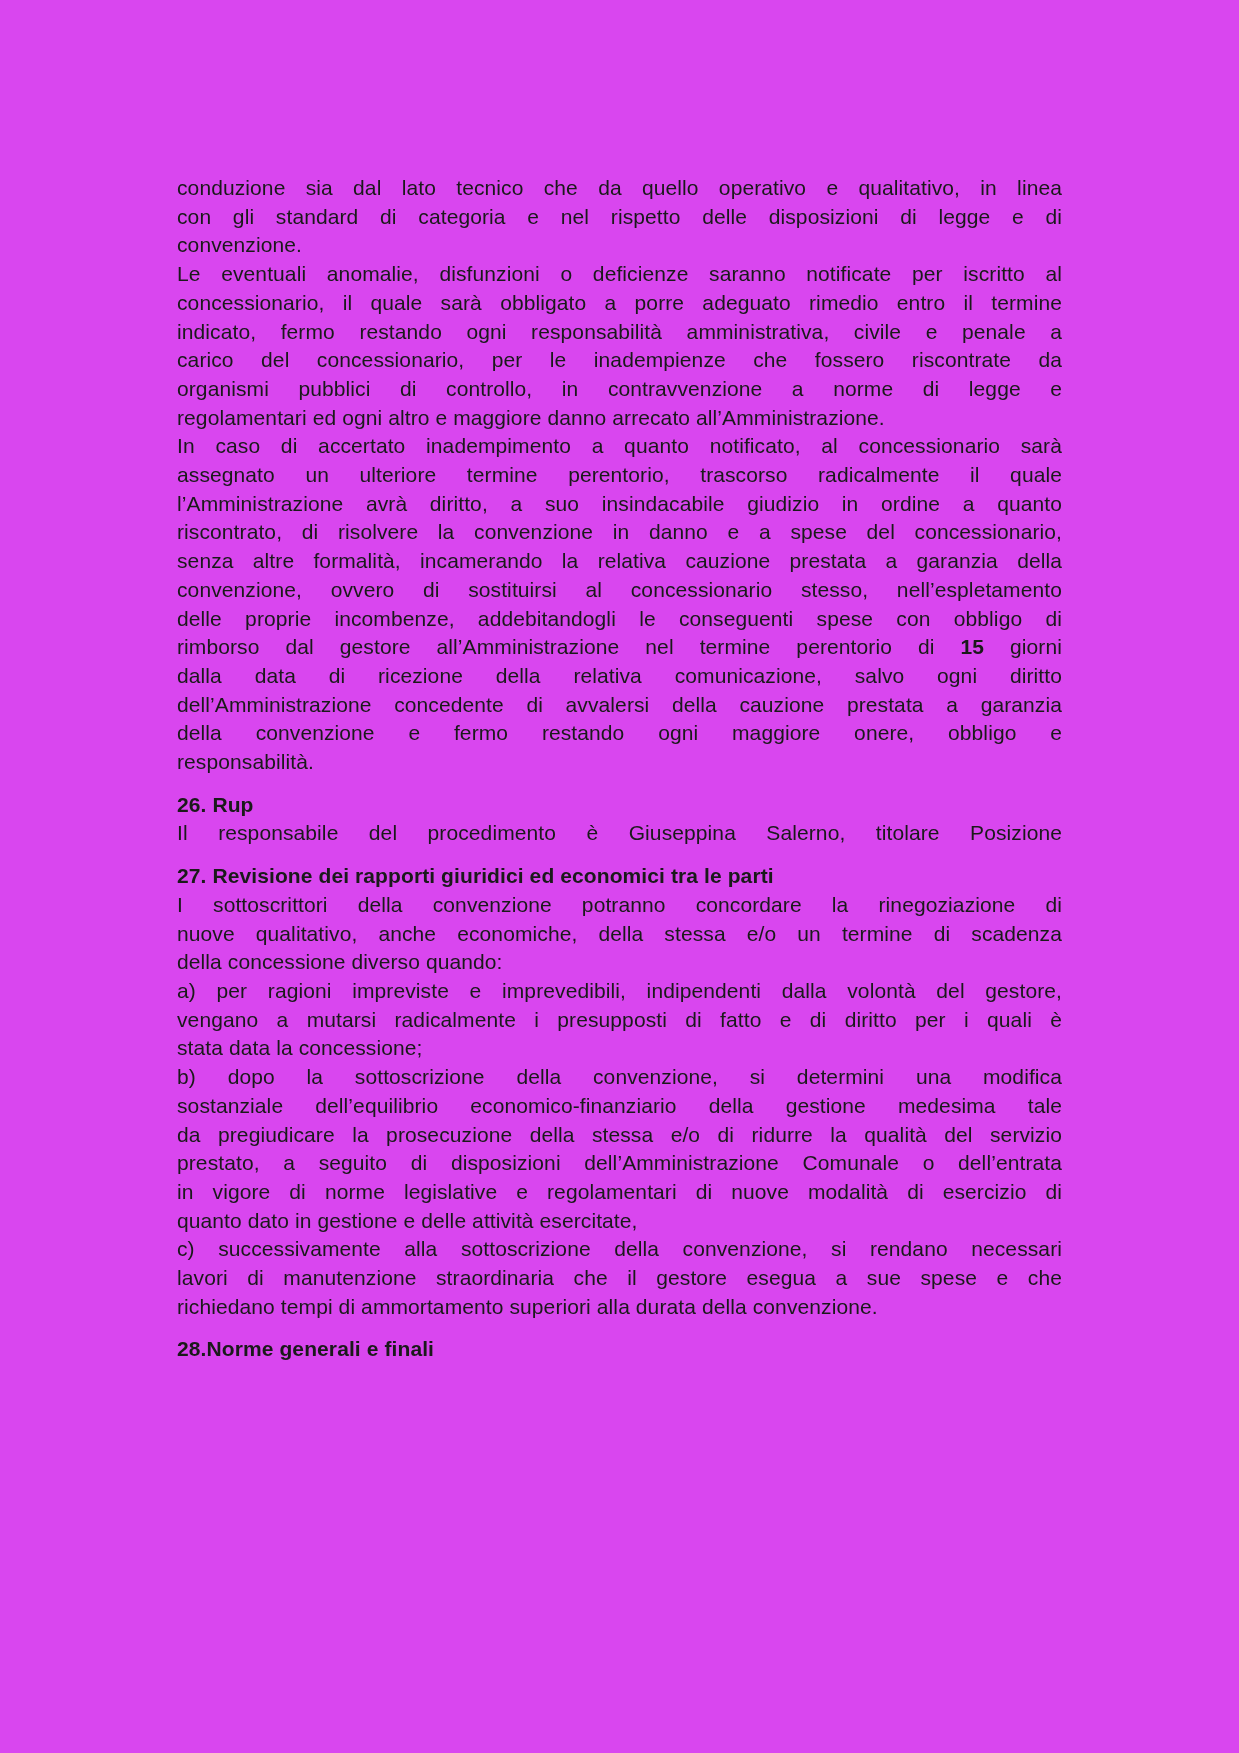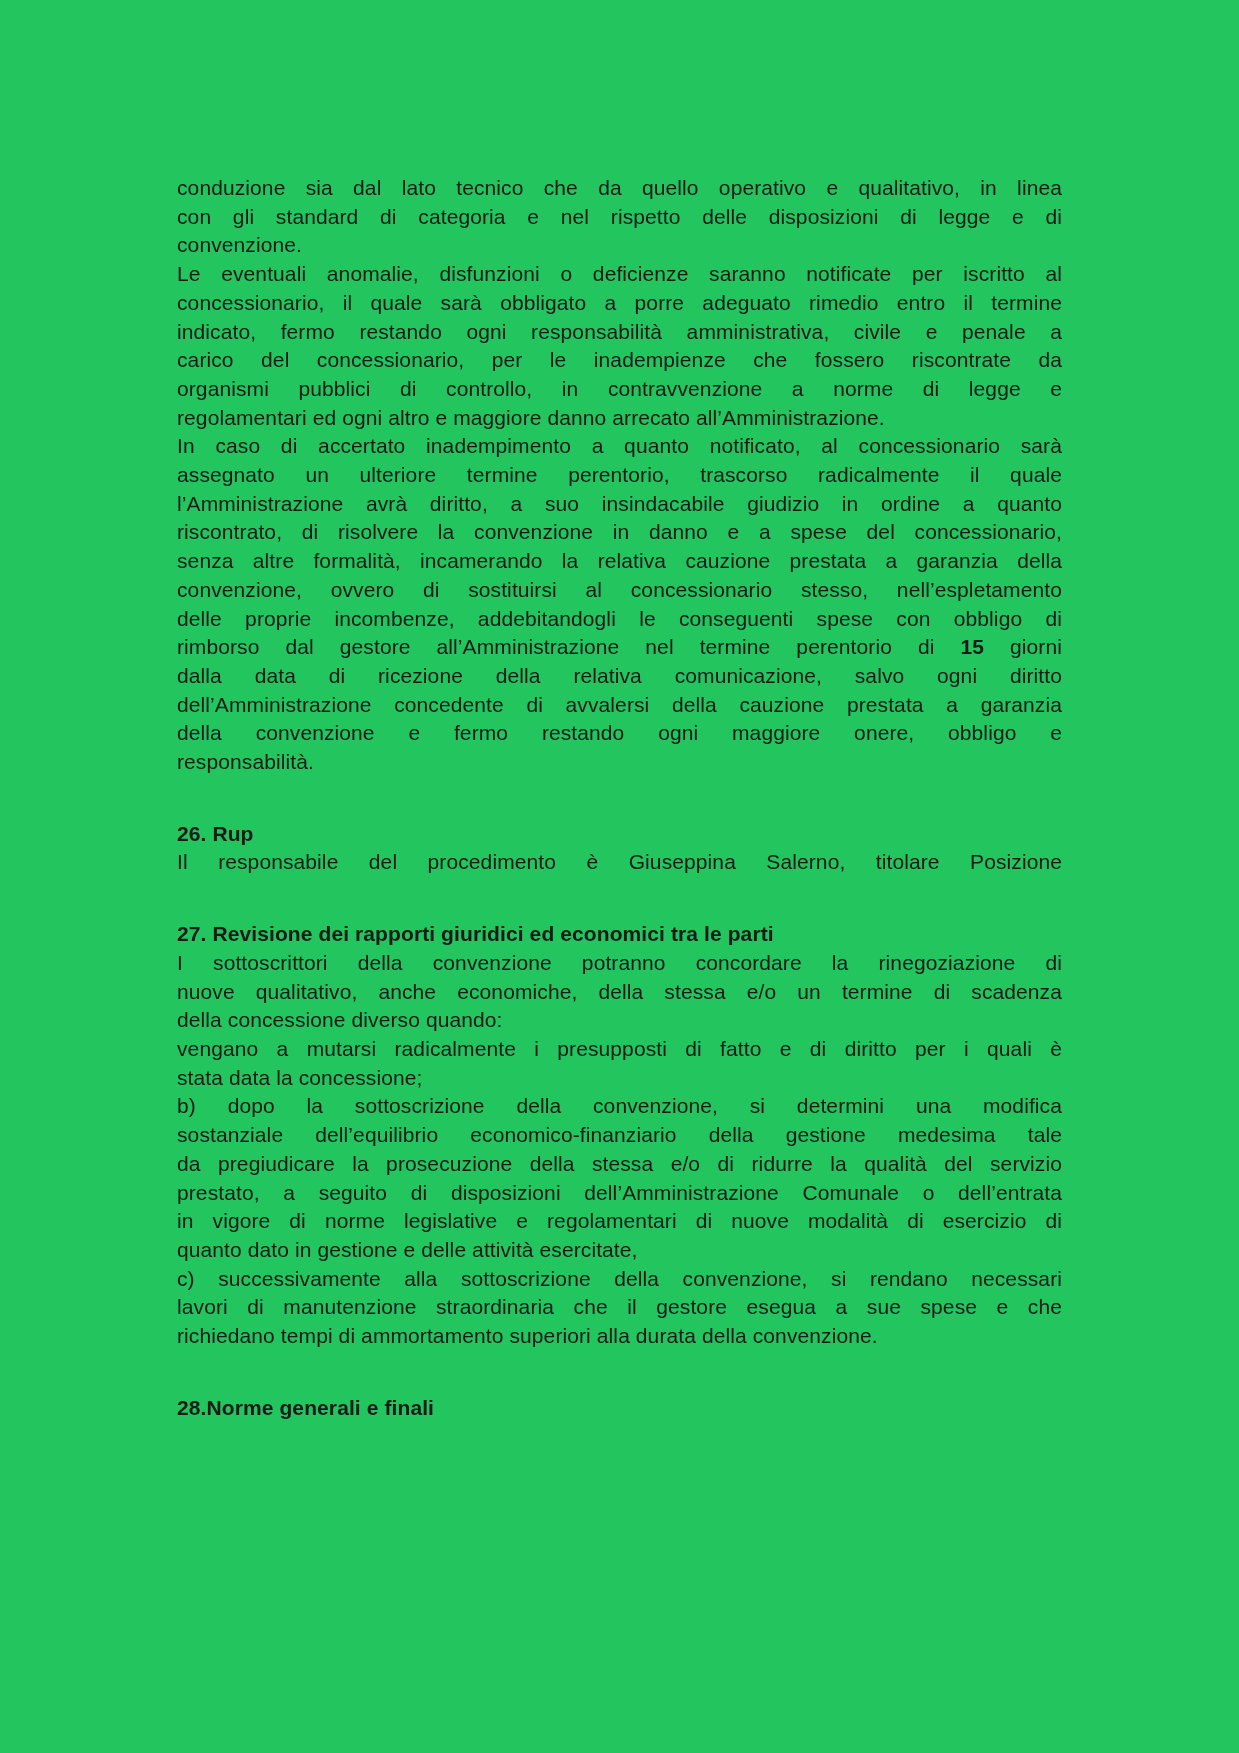--- a/index.html
+++ b/index.html
@@ -5,40 +5,40 @@
 <style>
   html, body {
     margin: 0;
     padding: 0;
     background: #ffffff;
   }
   .page {
     position: relative;
     width: 1239px;
     height: 1753px;
-    background: #22c55e;
+    background: #d946ef;
     overflow: hidden;
     font-family: "Liberation Sans", "DejaVu Sans", sans-serif;
     color: #1a1a1a;
   }
   .content {
     position: absolute;
     left: 177px;
     top: 174px;
     width: 885px;
     font-size: 21px;
     line-height: 28.7px;
     letter-spacing: 0.1px;
   }
   .paragraph {
     margin: 0;
   }
   .heading {
     font-weight: 700;
-    margin-top: 43px;
+    margin-top: 14px;
   }
   .line {
     text-align: justify;
     -moz-text-align-last: justify;
     text-align-last: justify;
     overflow: visible;
   }
   .line.last {
     -moz-text-align-last: left;
     text-align-last: left;
@@ -83,20 +83,21 @@
       <div class="paragraph">
         <div class="line">Il responsabile del procedimento è Giuseppina Salerno, titolare Posizione</div>
       </div>
       <div class="heading">27. Revisione dei rapporti giuridici ed economici tra le parti</div>
       <div class="paragraph">
         <div class="line">I sottoscrittori della convenzione potranno concordare la rinegoziazione di</div>
         <div class="line">nuove qualitativo, anche economiche, della stessa e/o un termine di scadenza</div>
         <div class="line last">della concessione diverso quando:</div>
       </div>
       <div class="paragraph">
+        <div class="line">a) per ragioni impreviste e imprevedibili, indipendenti dalla volontà del gestore,</div>
         <div class="line">vengano a mutarsi radicalmente i presupposti di fatto e di diritto per i quali è</div>
         <div class="line last">stata data la concessione;</div>
       </div>
       <div class="paragraph">
         <div class="line">b) dopo la sottoscrizione della convenzione, si determini una modifica</div>
         <div class="line">sostanziale dell’equilibrio economico-finanziario della gestione medesima tale</div>
         <div class="line">da pregiudicare la prosecuzione della stessa e/o di ridurre la qualità del servizio</div>
         <div class="line">prestato, a seguito di disposizioni dell’Amministrazione Comunale o dell’entrata</div>
         <div class="line">in vigore di norme legislative e regolamentari di nuove modalità di esercizio di</div>
         <div class="line last">quanto dato in gestione e delle attività esercitate,</div>

